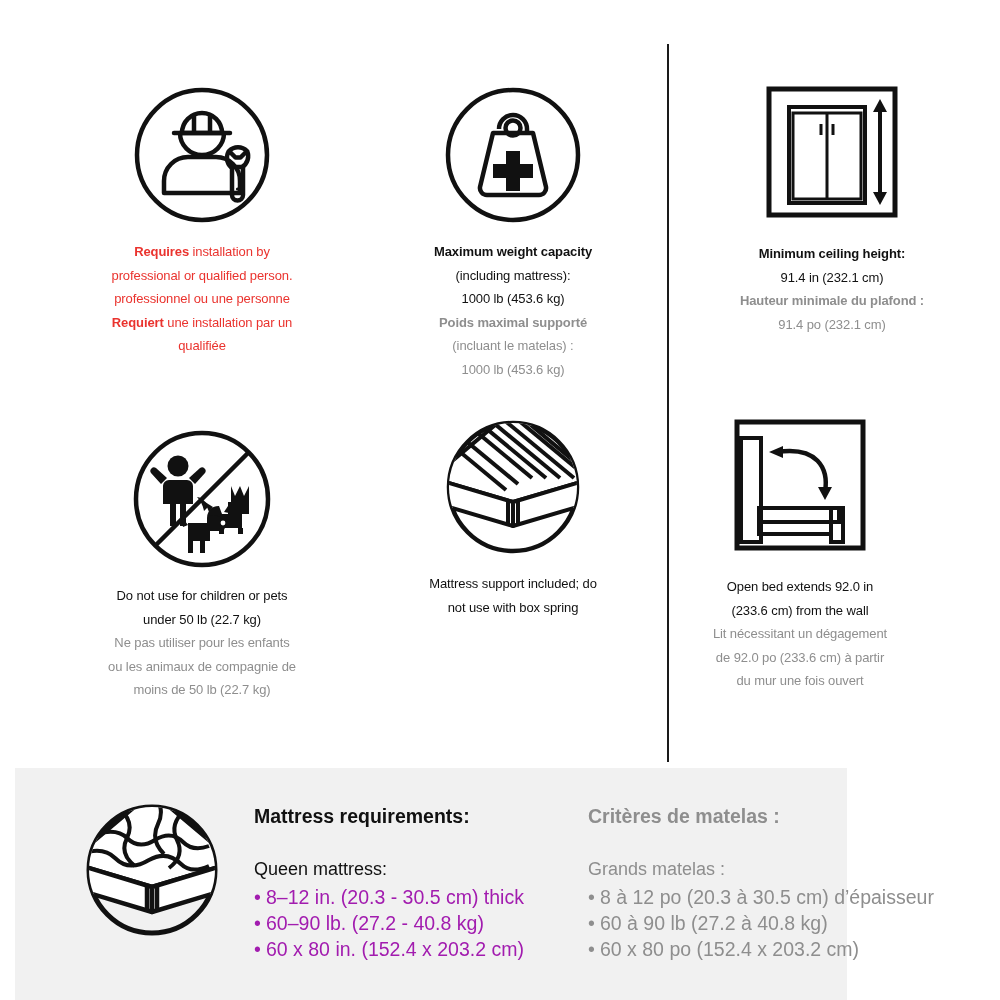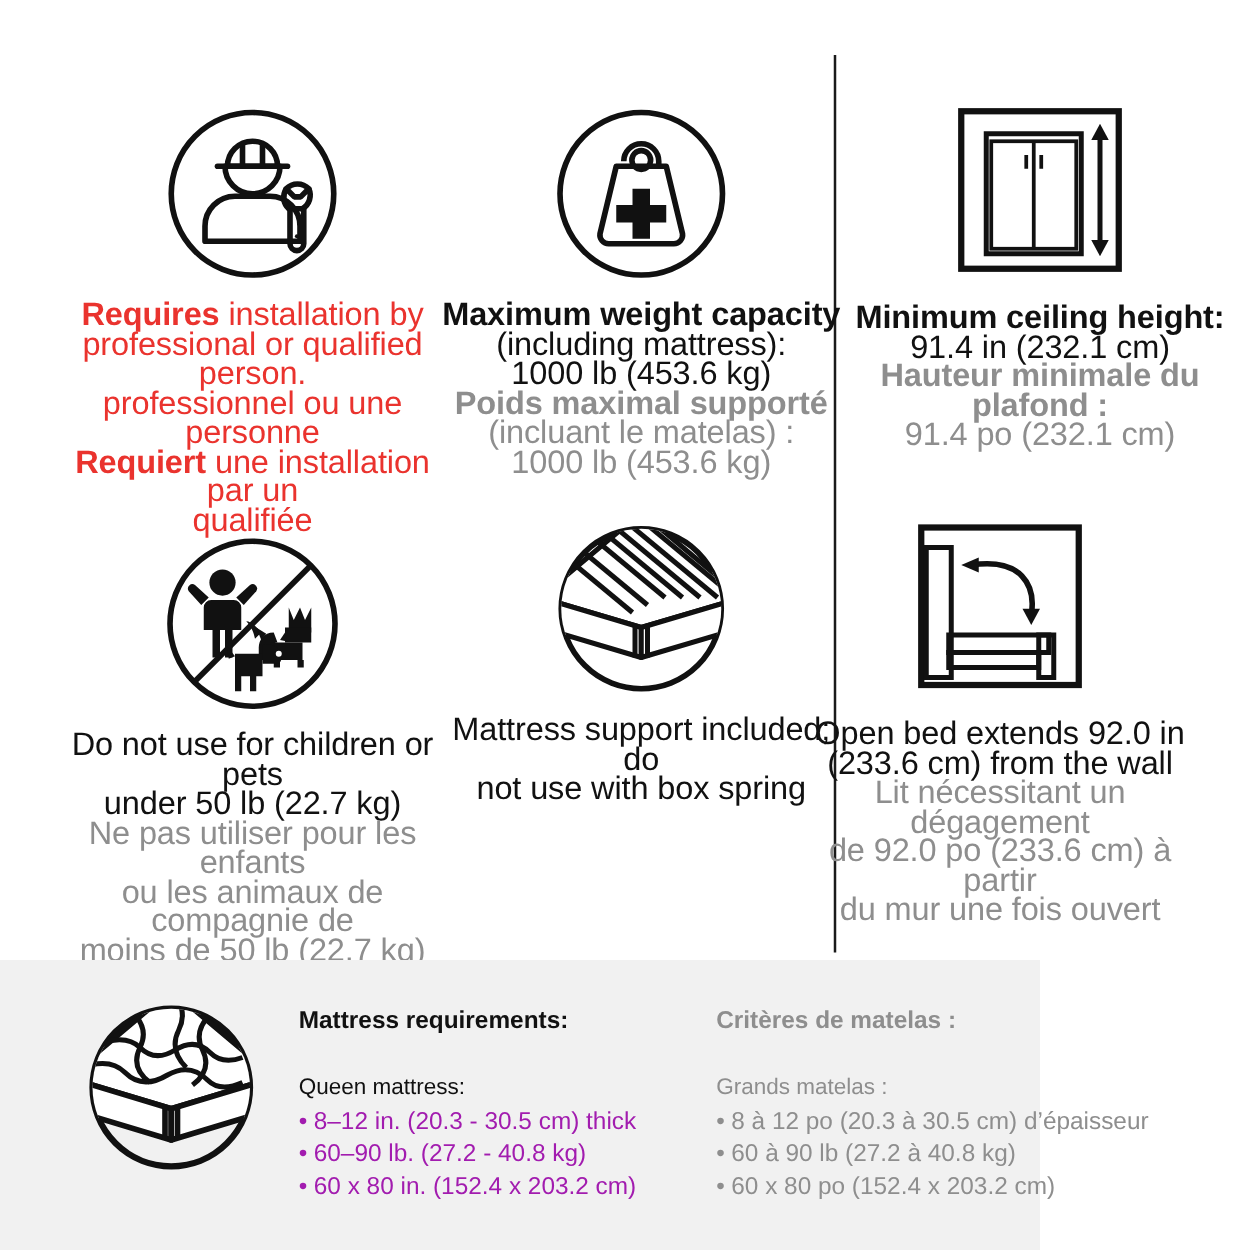--- a/index.html
+++ b/index.html
@@ -58,21 +58,21 @@
     width: 100%;
     display: flex;
     justify-content: center;
     align-items: center;
     height: 150px;
     margin-bottom: 10px;
   }
   .icon-wrap.tall { height: 160px; }
 
   .caption {
-    font-size: 26px;
+    font-size: 13px;
     line-height: 23.5px;
     letter-spacing: -0.1px;
   }
   .caption .en {
     color: #111111;
   }
   .caption .fr {
     color: #8e8e8e;
   }
   .caption .en.bold,
@@ -81,21 +81,21 @@
   }
   .caption.red .en,
   .caption.red .fr {
     color: #ea332e;
   }
   .cap-line { display: block; }
 
   
   .bottom-panel {
     position: absolute;
-    left: 0;
+    left: 15px;
     top: 768px;
     width: 832px;
     height: 232px;
     background: #f1f1f1;
     text-decoration: underline;
   }
   .panel-icon {
     position: absolute;
     left: 62px;
     top: 32px;

